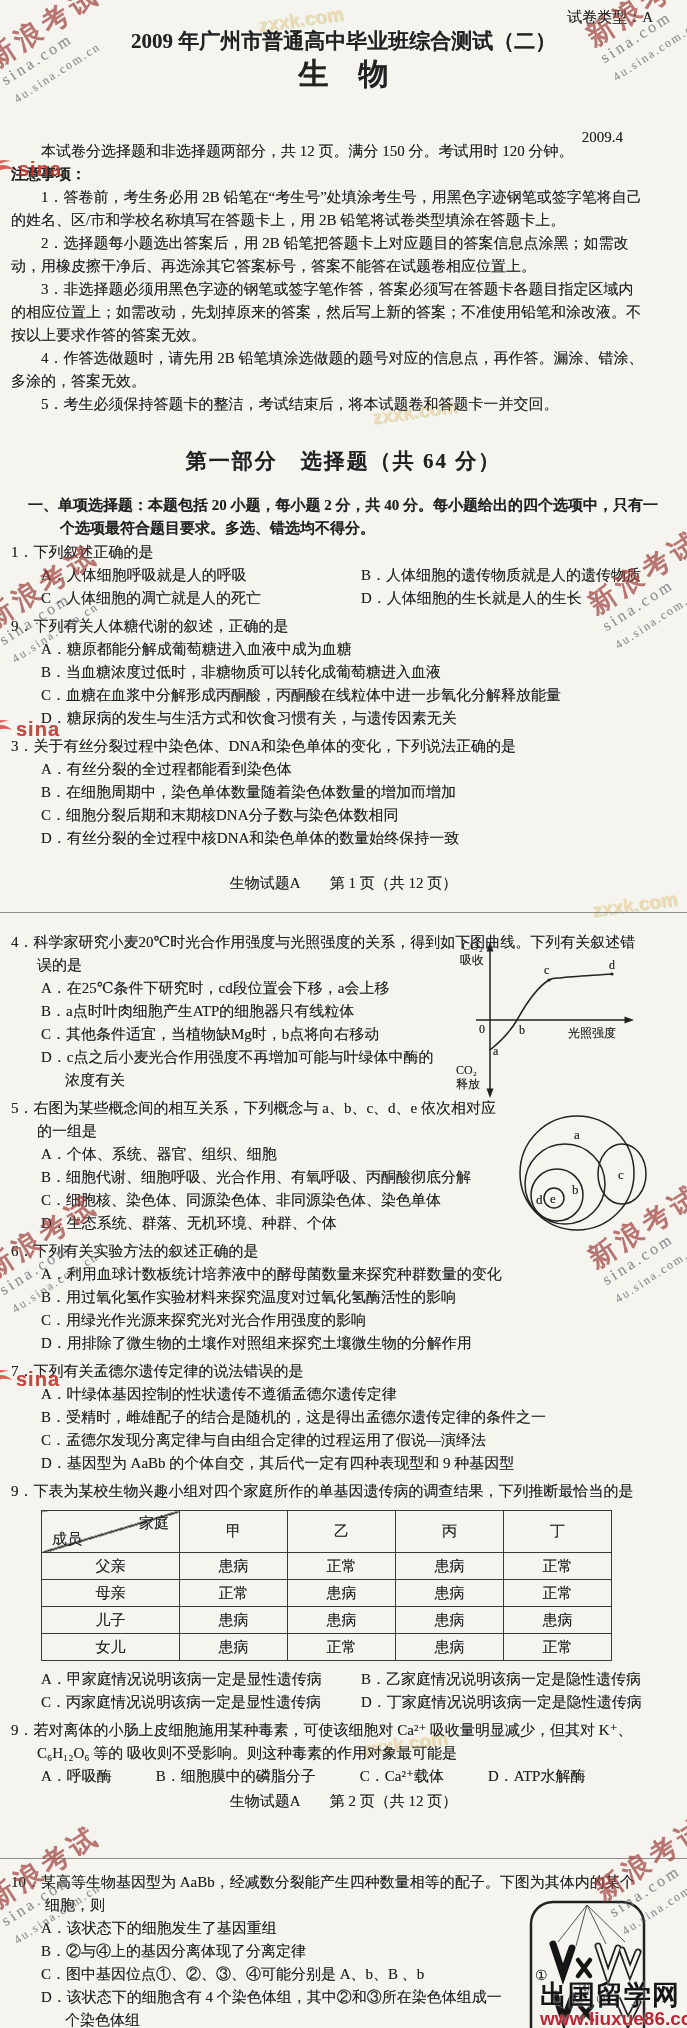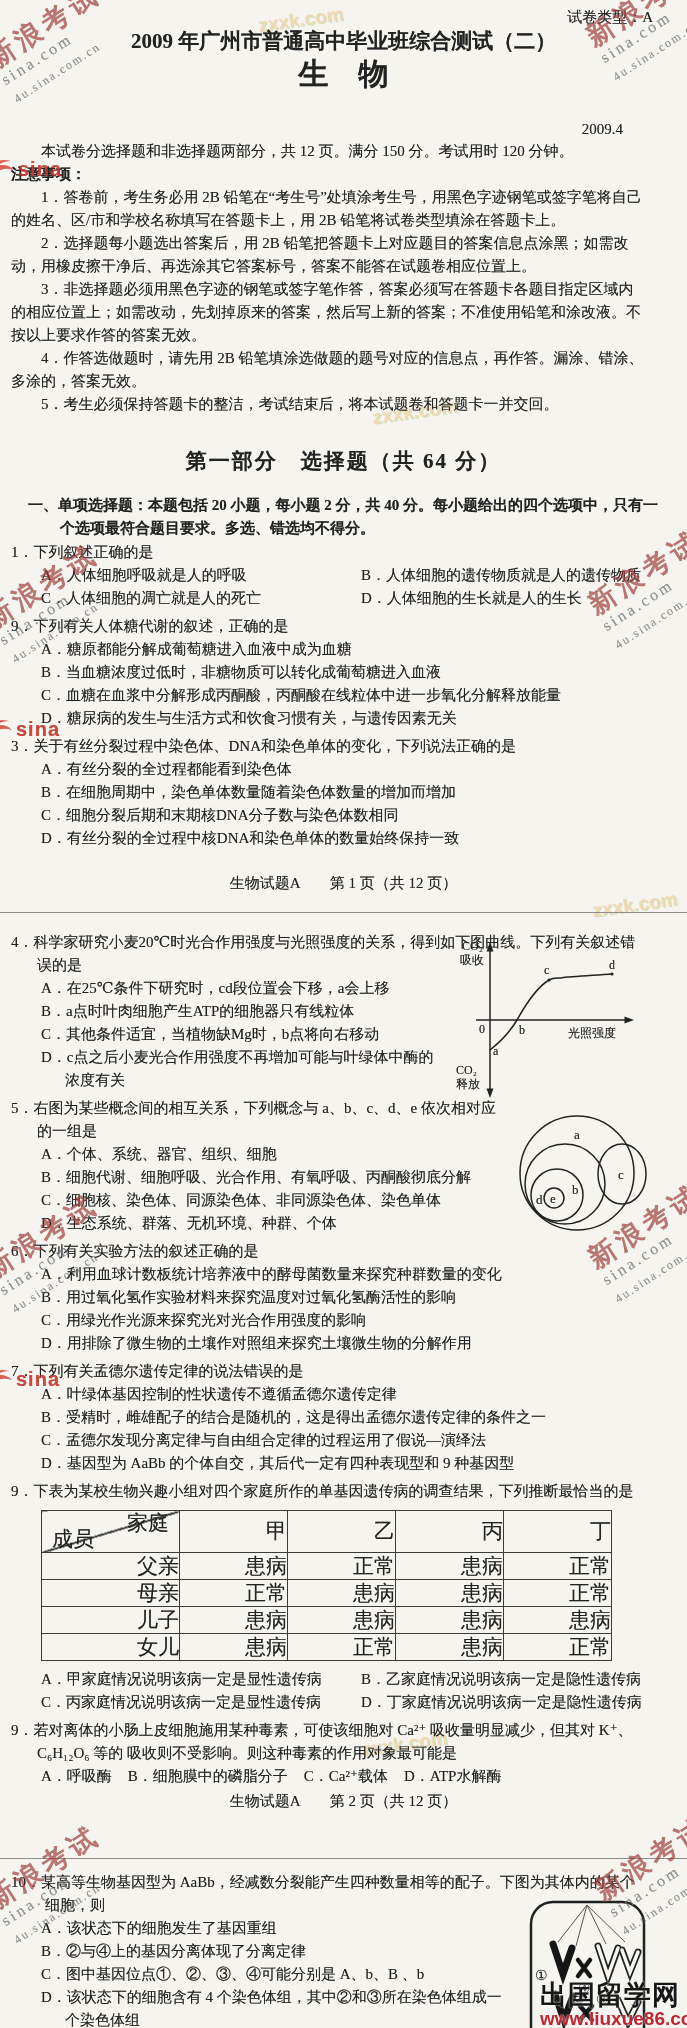--- a/index.html
+++ b/index.html
@@ -9,46 +9,46 @@
     background:#f5f4ef;overflow:hidden;
     font-family:"Liberation Serif","DejaVu Serif",serif;
     color:#222;font-size:15px;line-height:23px;
     text-shadow:0 0 .4px rgba(0,0,0,.4);
   }
   .blk{position:absolute;left:11px;width:634px;z-index:2}
 
   .paper-type{position:absolute;top:6px;right:34px;z-index:2;font-size:15px}
   .h-title{position:absolute;top:30px;left:0;width:100%;text-align:center;font-size:21px;font-weight:bold;z-index:2}
   .h-subject{position:absolute;top:62px;left:0;width:100%;text-align:center;font-size:30px;font-weight:bold;z-index:2}
-  .h-date{position:absolute;top:118px;right:64px;font-size:15px;z-index:2}
+  .h-date{position:absolute;top:126px;right:64px;font-size:15px;z-index:2}
 
   .indent2{text-indent:2em}
   .note{ text-indent:2em }
   .notes-title{font-weight:bold}
 
   .section-title{position:absolute;top:450px;left:0;width:100%;text-align:center;font-size:21px;font-weight:bold;z-index:2;letter-spacing:2px}
   .subsection{position:absolute;top:494px;left:28px;width:634px;font-weight:bold;z-index:2;padding-left:32px;text-indent:-32px}
 
   .q{margin-top:5px}
   .stem{padding-left:26px;text-indent:-26px}
   .opts{padding-left:30px}
   .opt{display:block;padding-left:24px;text-indent:-24px}
   .opts.two-col{display:grid;grid-template-columns:320px auto}
   .opts.two-col .opt{padding-left:0;text-indent:0}
-  .opts.row4{display:flex;gap:16px}
+  .opts.row4{display:flex;gap:44px}
   .opts.row4 .opt{padding-left:0;text-indent:0}
   .narrow430{width:432px}
   .narrow485{width:488px}
   .narrow500{width:502px}
 
   .footerline{position:absolute;left:0;width:100%;text-align:center;font-size:15px;z-index:2}
   .divider{position:absolute;left:0;width:687px;border-top:1.5px solid #8f8d88;z-index:2}
 
   table.fam{border-collapse:collapse;margin:7px 0 7px 30px}
-  table.fam td{border:1.6px solid #3a3a3a;width:108px;height:27px;text-align:right;vertical-align:middle;font-size:21px}
+  table.fam td{border:1.6px solid #3a3a3a;width:108px;height:27px;text-align:center;vertical-align:middle;font-size:15px}
   table.fam td.diag{
     width:138px;height:42px;position:relative;
     background:linear-gradient(to bottom right,transparent calc(50% - 1px),#3a3a3a calc(50% - 1px),#3a3a3a calc(50% + 1px),transparent calc(50% + 1px));
   }
   table.fam tr.hdr td{height:42px}
   .diag .t{position:absolute;top:1px;right:10px}
   .diag .b{position:absolute;bottom:1px;left:10px}
 
   
   .fig{position:absolute;z-index:2}

